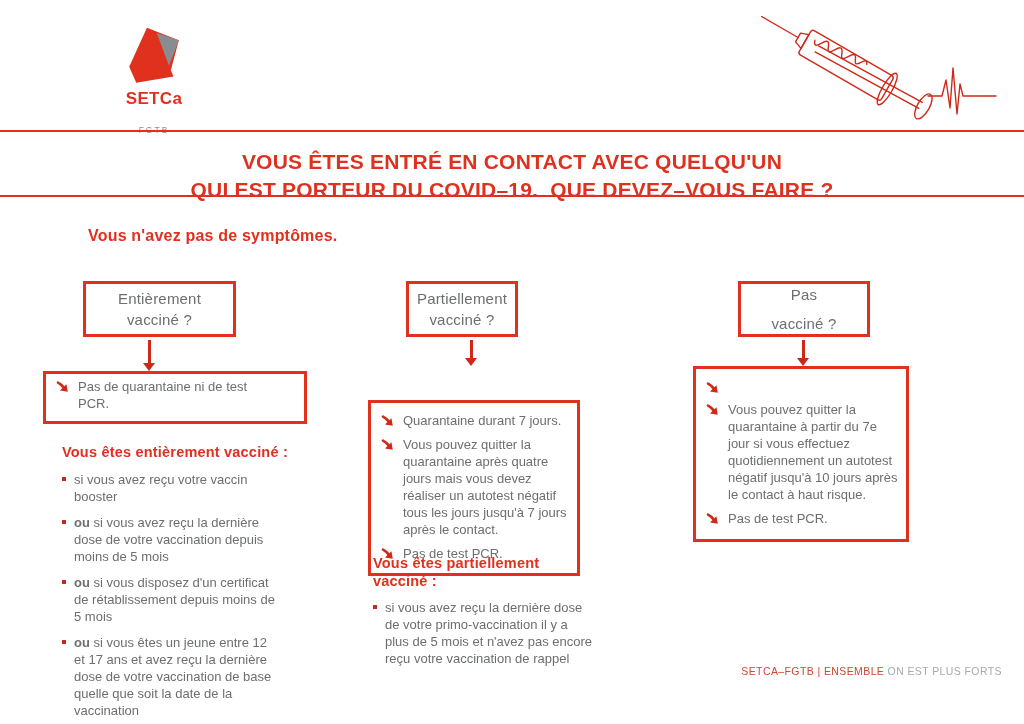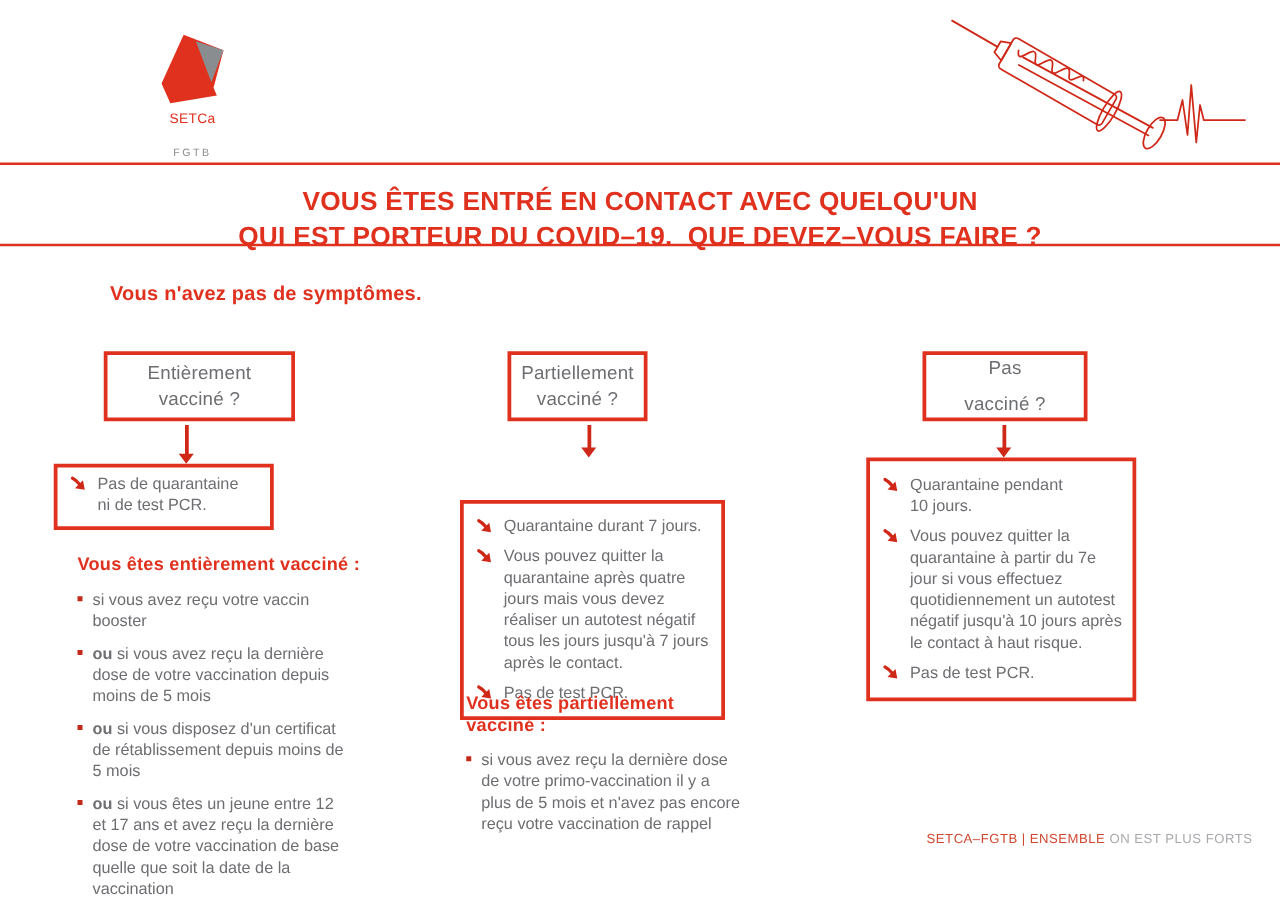--- a/index.html
+++ b/index.html
@@ -11,21 +11,21 @@
     --footer-gray:#a8a9ad;
   }
   html,body{margin:0;padding:0;background:#fff;}
   .page{
     position:relative;width:1024px;height:724px;overflow:hidden;background:#fff;
     font-family:"Liberation Sans","DejaVu Sans",sans-serif;
   }
   
   .logo{position:absolute;left:114px;top:26px;width:80px;text-align:center;}
   .logo svg{width:58px;height:62px;display:block;margin:0 auto;}
-  .logo-text{color:var(--accent);font-weight:normal;font-size:11px;margin-top:1px;letter-spacing:.3px;}
+  .logo-text{color:var(--accent);font-weight:bold;font-size:17px;margin-top:1px;letter-spacing:.3px;}
   .logo-sub{color:var(--logo-gray);font-size:8.5px;letter-spacing:2px;margin-top:16px;}
   .syringe{position:absolute;left:742px;top:8px;width:262px;height:112px;}
   .rule{position:absolute;left:0;width:1024px;height:2px;background:var(--accent);}
   .rule-top{top:130px;} .rule-bottom{top:195px;}
   .title{position:absolute;left:0;right:0;top:136px;margin:12px;text-align:center;
     color:var(--accent);font-size:21px;font-weight:bold;line-height:28px;letter-spacing:.2px;}
   .title span{display:block;white-space:pre-wrap;}
   .subtitle{position:absolute;left:88px;top:227px;color:var(--accent);
     font-size:16px;font-weight:bold;letter-spacing:.2px;}
   
@@ -37,21 +37,21 @@
   
   .shaft{position:absolute;width:3px;background:var(--arrow);}
   .head{position:absolute;width:0;height:0;border-left:6px solid transparent;
     border-right:6px solid transparent;border-top:8px solid var(--arrow);}
   .s1{left:148px;top:340px;height:24px;} .h1a{left:143px;top:363px;}
   .s2{left:470px;top:340px;height:19px;} .h2a{left:465px;top:358px;}
   .s3{left:802px;top:340px;height:19px;} .h3a{left:797px;top:358px;}
   
   .obox{position:absolute;box-sizing:border-box;border:3px solid var(--accent);background:#fff;
     color:var(--text-gray);font-size:13px;line-height:17px;}
-  .o1{left:43px;top:371px;width:176px;padding:4px 24px 2px 8px;}
+  .o1{left:43px;top:371px;width:264px;padding:4px 24px 2px 8px;}
   .o2{left:368px;top:366px;width:212px;padding:9px 1px 4px 8px;margin-top:34px;}
   .o3{left:693px;top:366px;width:216px;padding:10px 6px 5px 8px;}
   .oitem{display:flex;margin-bottom:7px;}
   .oitem .se-arrow{flex:none;width:13px;height:13px;margin:2px 9px 0 2px;}
   .oitem span{white-space:pre-wrap;}
   
   .dheading{position:absolute;color:var(--accent);font-weight:bold;font-size:14.5px;line-height:18px;letter-spacing:.2px;}
   .dh1{left:62px;top:443px;} .dh2{left:373px;top:554px;width:175px;}
   .dlist{position:absolute;margin:0;padding:0;list-style:none;color:var(--text-gray);font-size:13px;line-height:17px;}
   .dl1{left:62px;top:471px;width:215px;} .dl2{left:373px;top:599px;width:222px;}
@@ -153,22 +153,20 @@
       <span>Pas de test PCR.</span>
     </div>
   </div>
 
   <div class="obox o3">
     <div class="oitem">
       <svg class="se-arrow" viewBox="0 0 13 13">
         <path d="M2,2.6 C4.5,3.8 6,5.4 7.6,7.4" fill="none" stroke="#d02818" stroke-width="2.6" stroke-linecap="round"></path>
         <polygon points="11.8,11.8 4.0,10.5 10.4,4.2" fill="#d02818"></polygon>
       </svg>
-      <span>Quarantaine pendant
-10 jours.</span>
     </div>
     <div class="oitem">
       <svg class="se-arrow" viewBox="0 0 13 13">
         <path d="M2,2.6 C4.5,3.8 6,5.4 7.6,7.4" fill="none" stroke="#d02818" stroke-width="2.6" stroke-linecap="round"></path>
         <polygon points="11.8,11.8 4.0,10.5 10.4,4.2" fill="#d02818"></polygon>
       </svg>
       <span>Vous pouvez quitter la quarantaine à partir du 7e jour si vous effectuez quotidiennement un autotest négatif jusqu'à 10 jours après le contact à haut risque.</span>
     </div>
     <div class="oitem">
       <svg class="se-arrow" viewBox="0 0 13 13">

